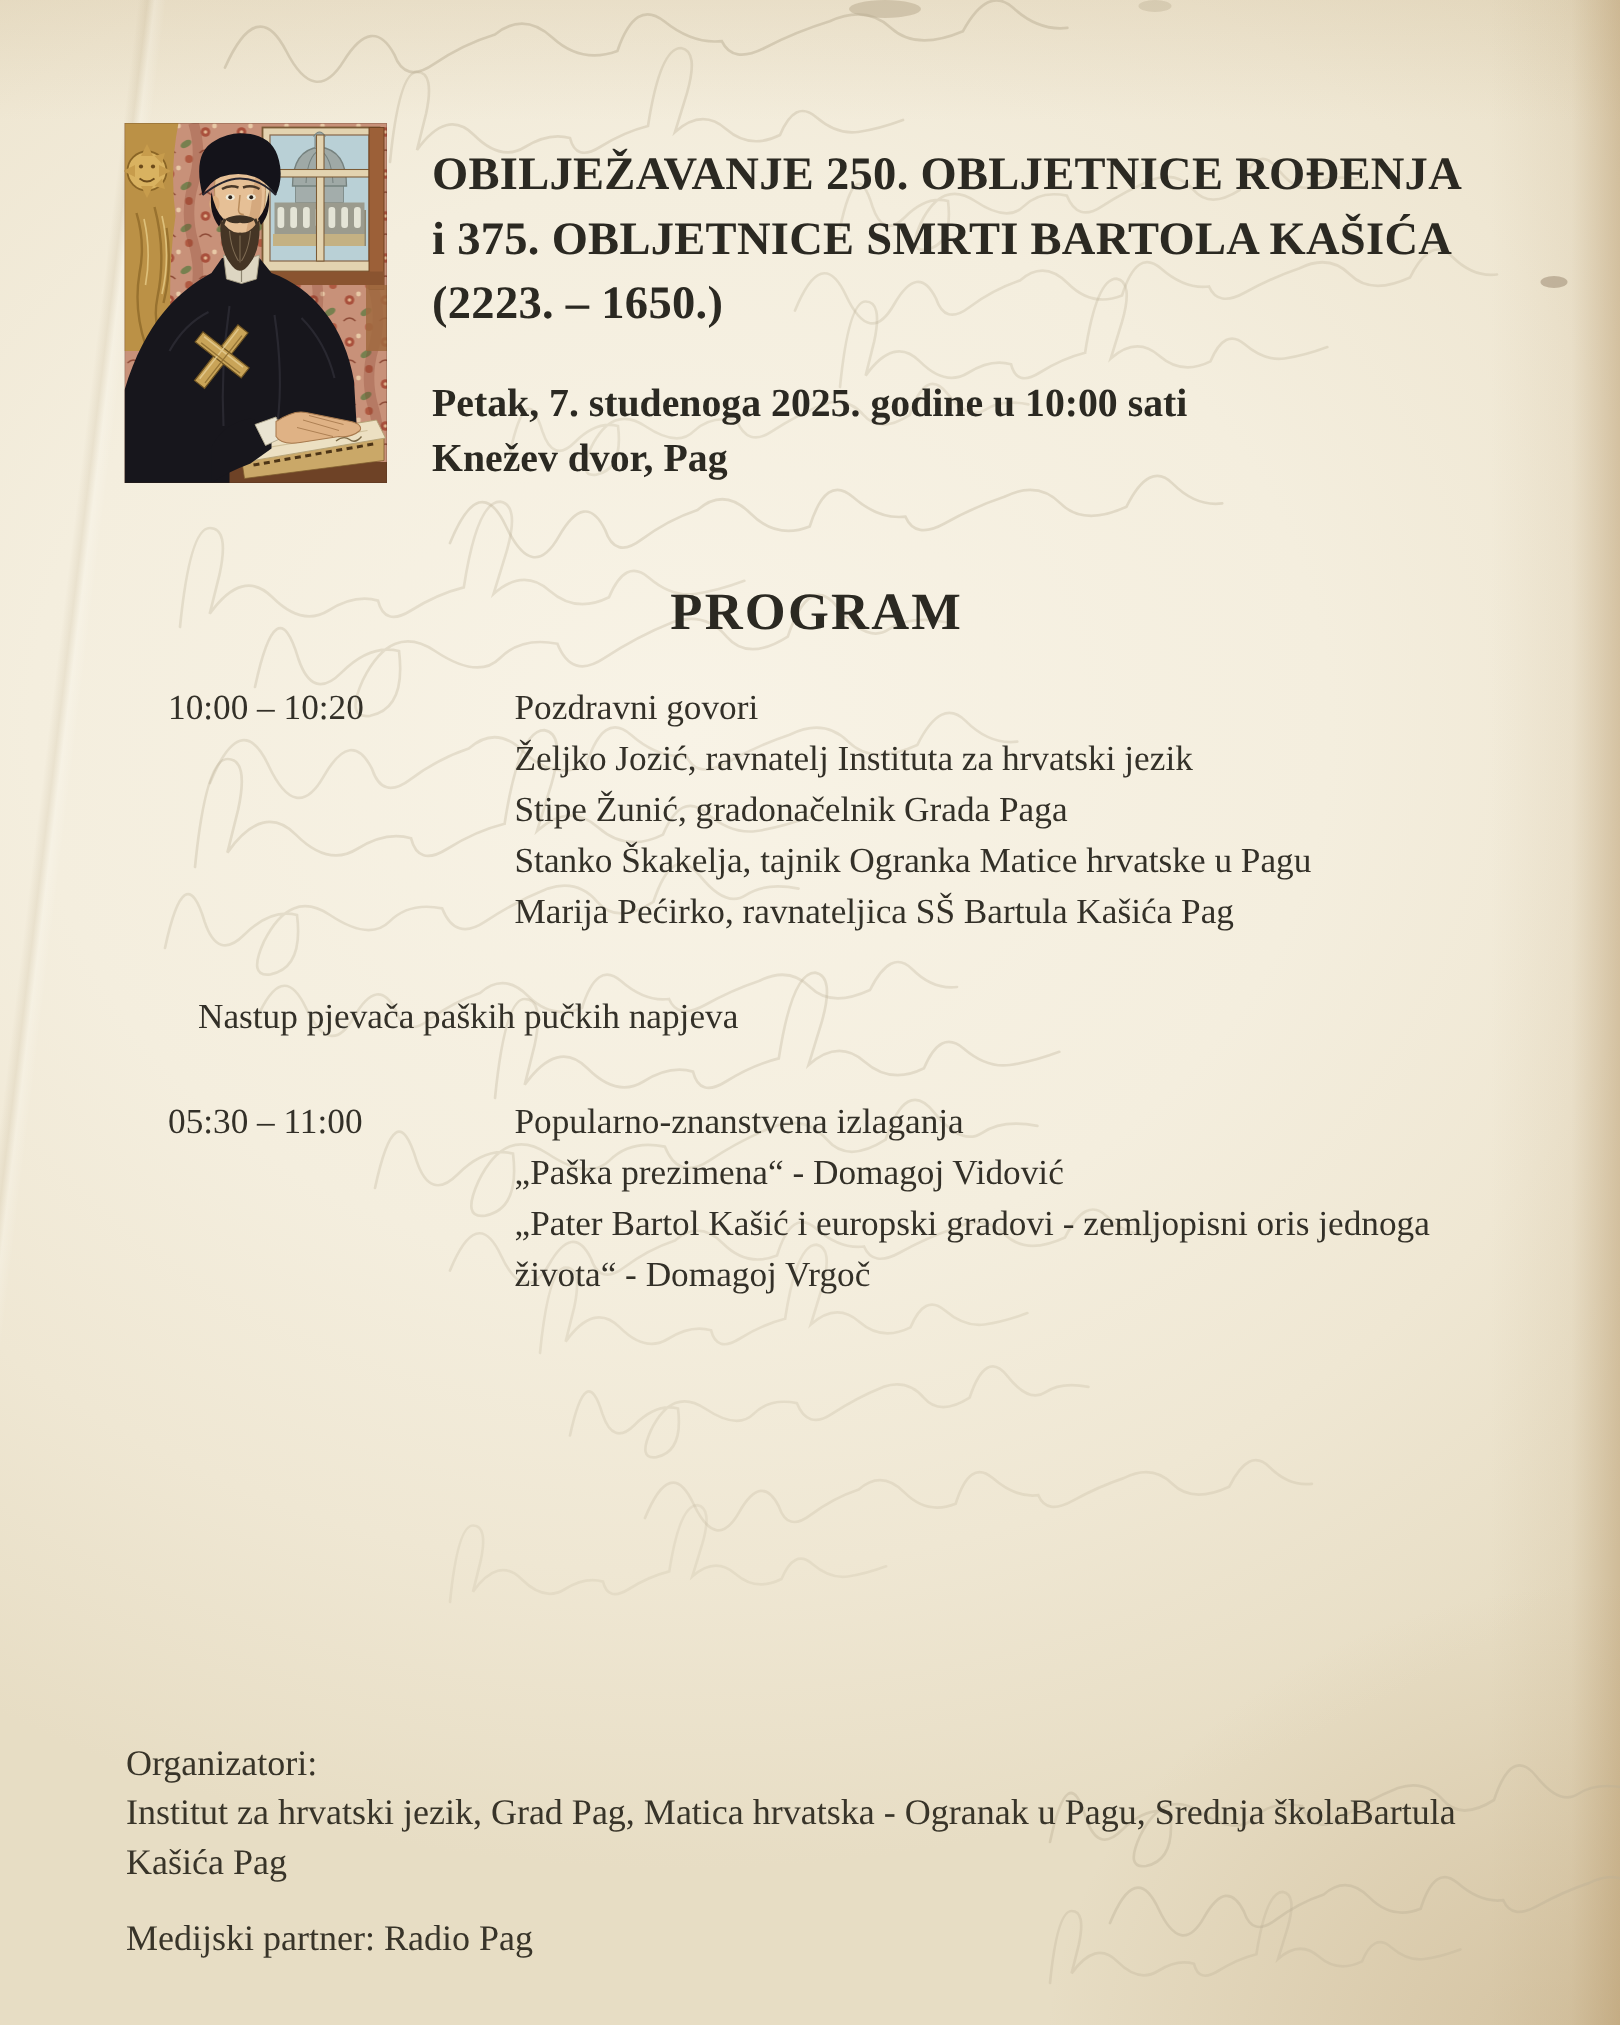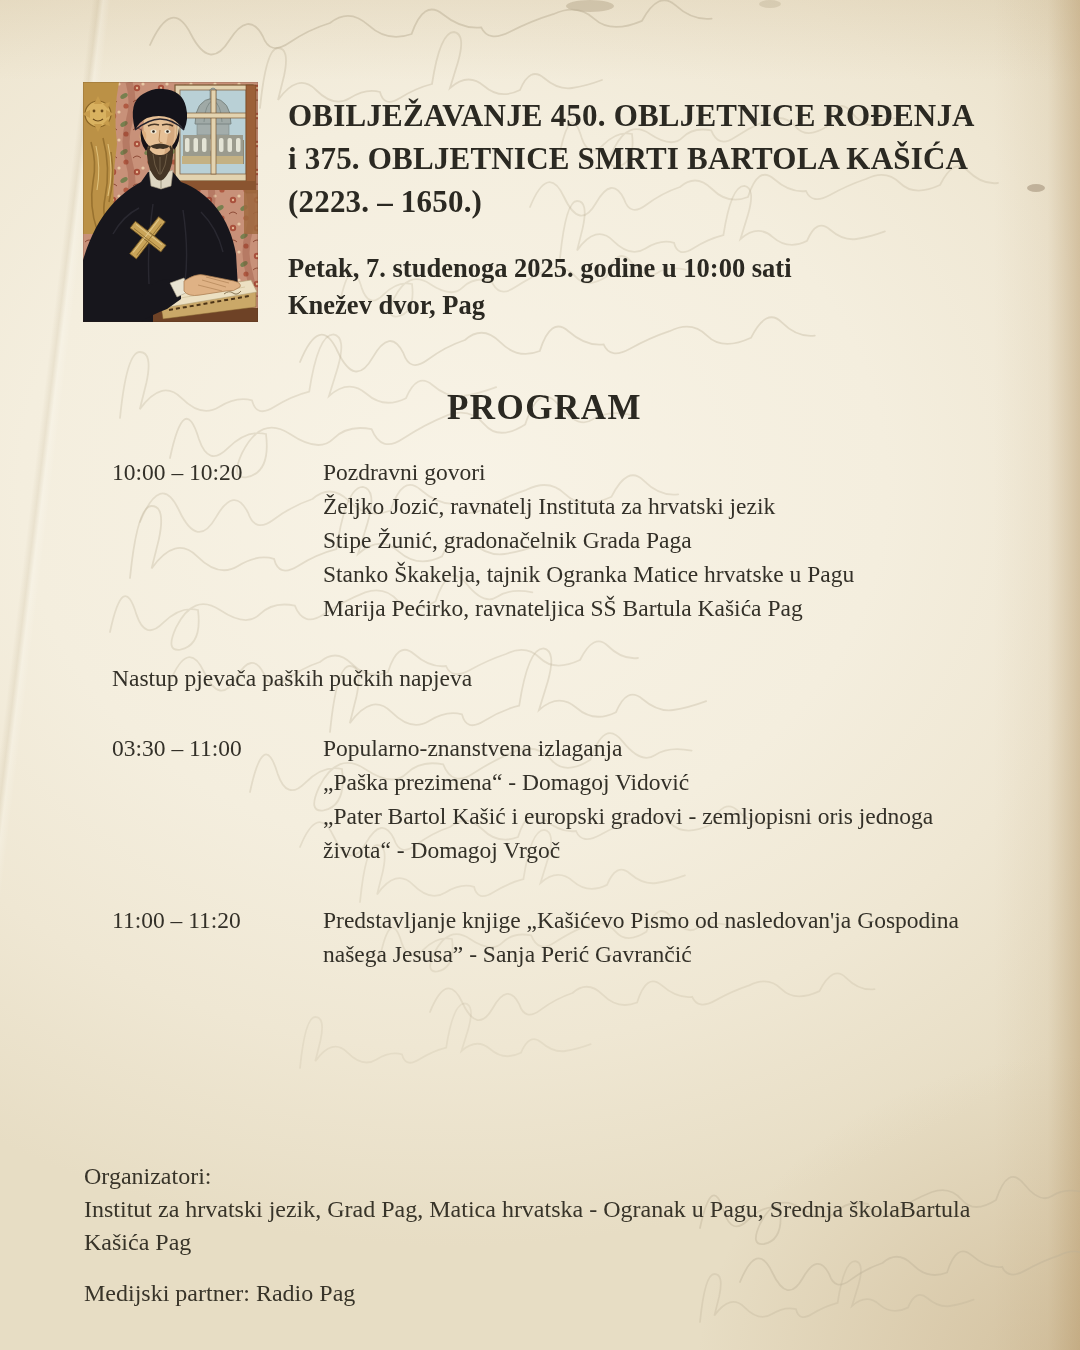--- a/index.html
+++ b/index.html
@@ -19,21 +19,21 @@
   .portrait{position:absolute;left:83px;top:82px;width:175px;height:240px;display:block;}
 
   .title-block{position:absolute;left:288px;top:94px;font-weight:bold;font-size:31px;line-height:43px;letter-spacing:.2px;white-space:nowrap;color:#2b2922;}
   .date-block{position:absolute;left:288px;top:250px;font-weight:bold;font-size:26.5px;line-height:37px;color:#2b2922;}
 
   .program-heading{position:absolute;left:84px;top:388px;width:921px;text-align:center;font-weight:bold;font-size:35px;letter-spacing:1.5px;color:#2b2922;}
 
   .schedule{position:absolute;left:112px;top:455px;width:880px;font-size:23.5px;line-height:34px;color:#333028;}
   .row{display:flex;margin-bottom:36px;}
   .time{width:211px;flex:0 0 211px;}
-  .desc{width:640px;}
+  .desc{width:640px;margin-left:20px;}
 
   .footer{position:absolute;left:84px;top:1160px;width:950px;font-size:24px;line-height:33px;color:#383429;}
   .media-partner{margin-top:18px;}
 </style>
 </head>
 <body>
 
 <div class="poster">
 
   <svg class="texture" width="1080" height="1350" viewBox="0 0 1080 1350" xmlns="http://www.w3.org/2000/svg">
@@ -197,21 +197,21 @@
     <path d="M101 199 Q113 191 121 193 L151 199 Q159 201 157 205 Q151 210 143 209 L117 213 Q105 215 101 209 Z" fill="#dfb285" stroke="#a87a4e" stroke-width="0.7"></path>
     <g stroke="#a87a4e" stroke-width="0.6" fill="none">
       <path d="M123 195 L146 201"></path>
         <path d="M119 198 L143 205"></path>
         <path d="M115 203 L139 209"></path>
     </g>
     <rect x="0" y="0" width="175" height="240" fill="none" stroke="rgba(70,40,25,0.3)" stroke-width="1"></rect>
   </svg>
 
   <div class="title-block">
-    <div>OBILJEŽAVANJE 450. OBLJETNICE ROĐENJA</div>
+    <div>OBILJEŽAVANJE 250. OBLJETNICE ROĐENJA</div>
     <div>i 375. OBLJETNICE SMRTI BARTOLA KAŠIĆA</div>
     <div>(2223. – 1650.)</div>
   </div>
 
   <div class="date-block">
     <div>Petak, 7. studenoga 2025. godine u 10:00 sati</div>
     <div>Knežev dvor, Pag</div>
   </div>
 
   <div class="program-heading">PROGRAM</div>
@@ -229,34 +229,28 @@
       </div>
     </div>
 
     <div class="row">
       <div class="desc">
         <div>Nastup pjevača paških pučkih napjeva</div>
       </div>
     </div>
 
     <div class="row">
-      <div class="time">03:30 – 11:00</div>
+      <div class="time">05:30 – 11:00</div>
       <div class="desc">
         <div>Popularno-znanstvena izlaganja</div>
         <div>„Paška prezimena“ - Domagoj Vidović</div>
         <div>„Pater Bartol Kašić i europski gradovi - zemljopisni oris jednoga života“ - Domagoj Vrgoč</div>
       </div>
     </div>
 
-    <div class="row">
-      <div class="time">11:00 – 11:20</div>
-      <div class="desc">
-        <div>Predstavljanje knjige „Kašićevo Pismo od nasledovan'ja Gospodina našega Jesusa” - Sanja Perić Gavrančić</div>
-      </div>
-    </div>
 
 
   </div>
 
   <div class="footer">
     <div>Organizatori:</div>
     <div>Institut za hrvatski jezik, Grad Pag, Matica hrvatska - Ogranak u Pagu, Srednja školaBartula Kašića Pag</div>
     <div class="media-partner">Medijski partner: Radio Pag</div>
   </div>
 

